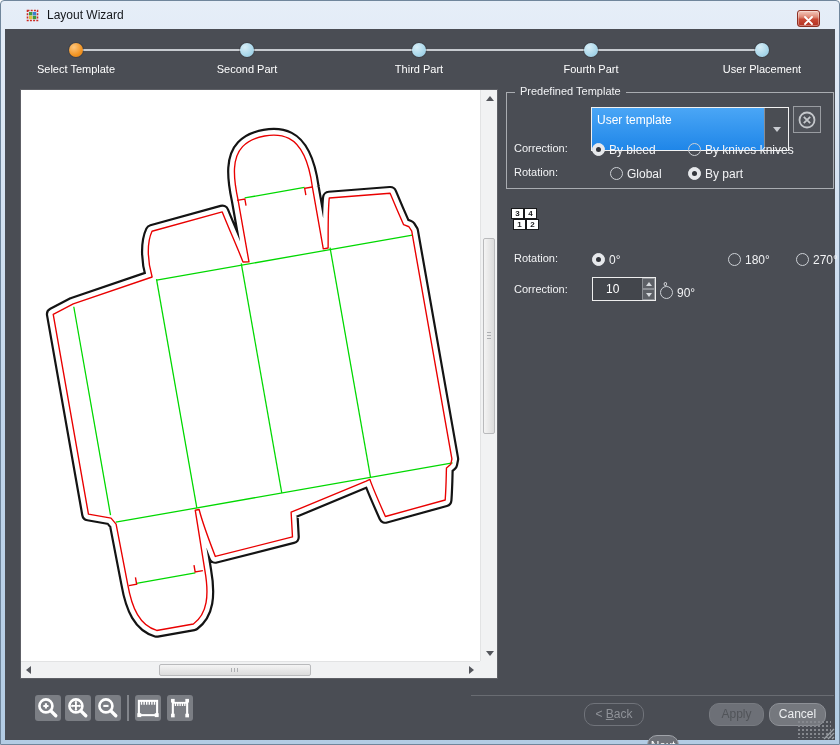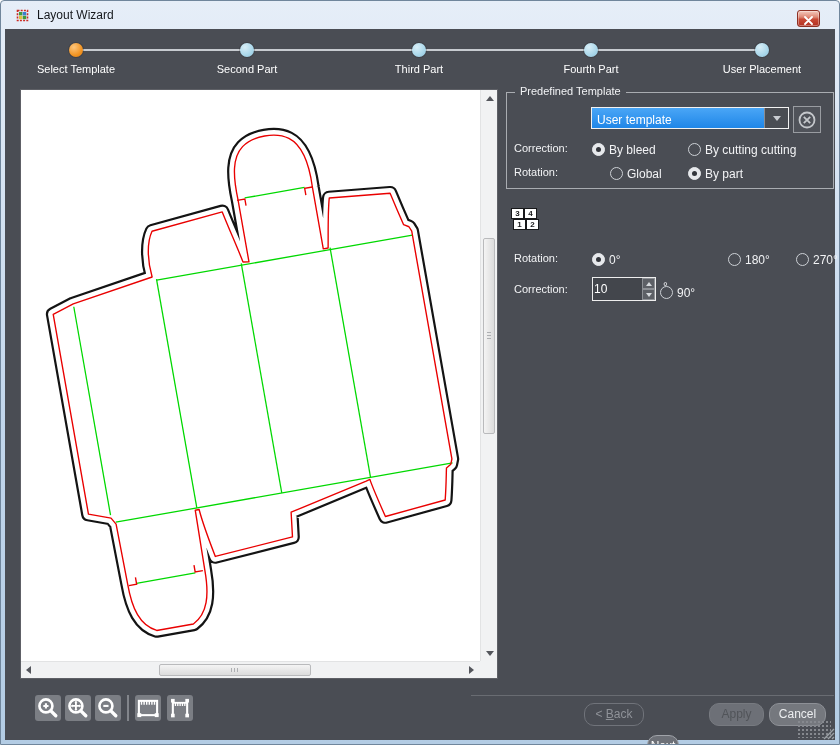--- a/index.html
+++ b/index.html
@@ -1,20 +1,20 @@
 <!DOCTYPE html>
 <html><head>
 <meta charset="utf-8">
 <style>
   html,body{margin:0;padding:0;width:840px;height:745px;overflow:hidden;
     font-family:"Liberation Sans", sans-serif;-webkit-font-smoothing:antialiased;}
   *{box-sizing:border-box;}
   .frame{position:absolute;inset:0;background:linear-gradient(#e6eef8,#c3d7ec 55%,#b3cce4);
     border:1px solid #70869c;border-radius:4px 4px 0 0;overflow:hidden;}
-  .titlebar{position:absolute;left:5px;top:0;right:1px;height:24px;padding-left:28px;}
+  .titlebar{position:absolute;left:15px;top:0;right:1px;height:24px;padding-left:28px;}
   .app-icon{position:absolute;left:9px;top:7px;width:15px;height:15px;}
   .win-title{position:absolute;left:31px;top:7px;font-size:12px;color:#15181c;}
   .close-btn{position:absolute;right:18px;top:9px;width:23px;height:17px;border-radius:3px;
     border:1px solid #8e3024;background:linear-gradient(#f4c9bd,#e08a77 40%,#c94a36 55%,#b33122);
     color:#fff;text-align:center;cursor:default;box-shadow:inset 0 0 0 1px rgba(255,255,255,.35);}
   .close-btn svg{margin-top:3px;}
   .client{position:absolute;left:4px;right:4px;top:28px;bottom:4px;background:#4a4d54;}
 
   
   .stepline{position:absolute;left:75px;width:686px;top:48px;height:2px;background:#c7cbd0;}
@@ -46,21 +46,21 @@
   .hthumb::after{content:"";position:absolute;top:3px;bottom:3px;left:50%;width:7px;margin-left:-4px;
     background:repeating-linear-gradient(90deg,#aeb0b3 0 1px,transparent 1px 3px);}
 
   
   .group{position:absolute;border:1px solid #a9acb1;}
   .g1{left:505px;top:91px;width:328px;height:97px;}
   .g2{left:505px;top:199px;width:328px;height:108px;}
   .legend{position:absolute;top:-8px;left:8px;background:#4a4d54;padding:0 5px;font-size:11px;color:#f2f3f5;white-space:nowrap;}
   .flabel{position:absolute;font-size:11px;color:#f2f3f5;}
 
-  .combo{position:absolute;height:22px;border:1px solid #f2f2f2;background:#43464c;display:flex;}
+  .combo{position:absolute;height:44px;border:1px solid #f2f2f2;background:#43464c;display:flex;}
   .combo-text{flex:1;color:#fff;font-size:12px;line-height:24px;padding-left:5px;overflow:hidden;white-space:nowrap;}
   .combo-text.sel{background:linear-gradient(#4aa6f6,#1f86e8);}
   .combo-arrow{width:24px;border-left:1px solid #8a8d92;background:#4a4d53;display:flex;align-items:center;justify-content:center;}
   .tri{width:0;height:0;border-left:4px solid transparent;border-right:4px solid transparent;border-top:5px solid #c9ccd1;}
 
   .xbtn{position:absolute;left:792px;top:105px;width:28px;height:27px;border:1px solid #999ca1;
     background:#50535a;display:flex;align-items:center;justify-content:center;}
 
   .radio{display:inline-block;width:13px;height:13px;border:1px solid #ccd0d5;border-radius:50%;
     vertical-align:-2px;margin-right:4px;position:relative;}
@@ -68,21 +68,21 @@
   .radio.checked::after{content:"";position:absolute;left:3px;top:3px;width:5px;height:5px;border-radius:50%;background:#33363c;}
   .rlabel{font-size:12px;color:#f2f3f5;}
   .ritem{position:absolute;white-space:nowrap;}
 
   .numgrid{position:absolute;left:510px;top:207px;width:28px;height:24px;}
   .numgrid span{position:absolute;width:13px;height:11px;background:#fff;border:1px solid #17181a;
     color:#17181a;font-size:8px;font-weight:bold;text-align:center;line-height:10px;}
   .n3{left:0;top:0;}.n4{left:13px;top:0;}.n1{left:2px;top:11px;}.n2{left:15px;top:11px;}
 
   .cinput{position:absolute;left:591px;top:276px;width:64px;height:24px;border:1px solid #eeeeee;
-    background:#43464c;color:#fff;font-size:12px;font-family:"Liberation Sans",sans-serif;padding:0 16px 0 1px;}
+    background:#43464c;color:#fff;font-size:12px;font-family:"Liberation Sans",sans-serif;padding:0 16px 0 13px;}
   .spinner{position:absolute;left:641px;top:277px;width:13px;height:22px;}
   .spin{position:absolute;left:0;width:13px;height:11px;background:#5d6066;border:1px solid #8d9095;}
   .spin.up{top:0;}.spin.dnb{top:11px;}
   .spin i{display:block;width:0;height:0;margin:3px auto 0;}
   .spin.up i{border-left:3px solid transparent;border-right:3px solid transparent;border-bottom:4px solid #d6d9dd;}
   .spin.dnb i{border-left:3px solid transparent;border-right:3px solid transparent;border-top:4px solid #d6d9dd;}
   .degree{position:absolute;left:662px;top:279px;font-size:12px;color:#f2f3f5;}
 
   
   .tbtn{position:absolute;top:694px;width:26px;height:26px;background:#7b7e84;border-radius:3px;}
@@ -196,21 +196,21 @@
     <svg width="20" height="20" viewBox="0 0 20 20">
       <circle cx="10" cy="10" r="7.5" fill="none" stroke="#c4c7cb" stroke-width="1.8"></circle>
       <path d="M6.8,6.8 L13.2,13.2 M13.2,6.8 L6.8,13.2" stroke="#c4c7cb" stroke-width="1.8"></path>
     </svg>
   </div>
   <div class="flabel" style="left:513px;top:141px;">Correction:</div>
   <div class="ritem" style="left:591px;top:139px;">
     <span class="radio checked"></span><span class="rlabel">By bleed</span>
   </div>
   <div class="ritem" style="left:687px;top:139px;">
-    <span class="radio"></span><span class="rlabel">By cutting cutting</span>
+    <span class="radio"></span><span class="rlabel">By knives knives</span>
   </div>
   <div class="flabel" style="left:513px;top:165px;">Rotation:</div>
   <div class="ritem" style="left:609px;top:163px;">
     <span class="radio"></span><span class="rlabel">Global</span>
   </div>
   <div class="ritem" style="left:687px;top:163px;">
     <span class="radio checked"></span><span class="rlabel">By part</span>
   </div>
 
   <div class="numgrid">

